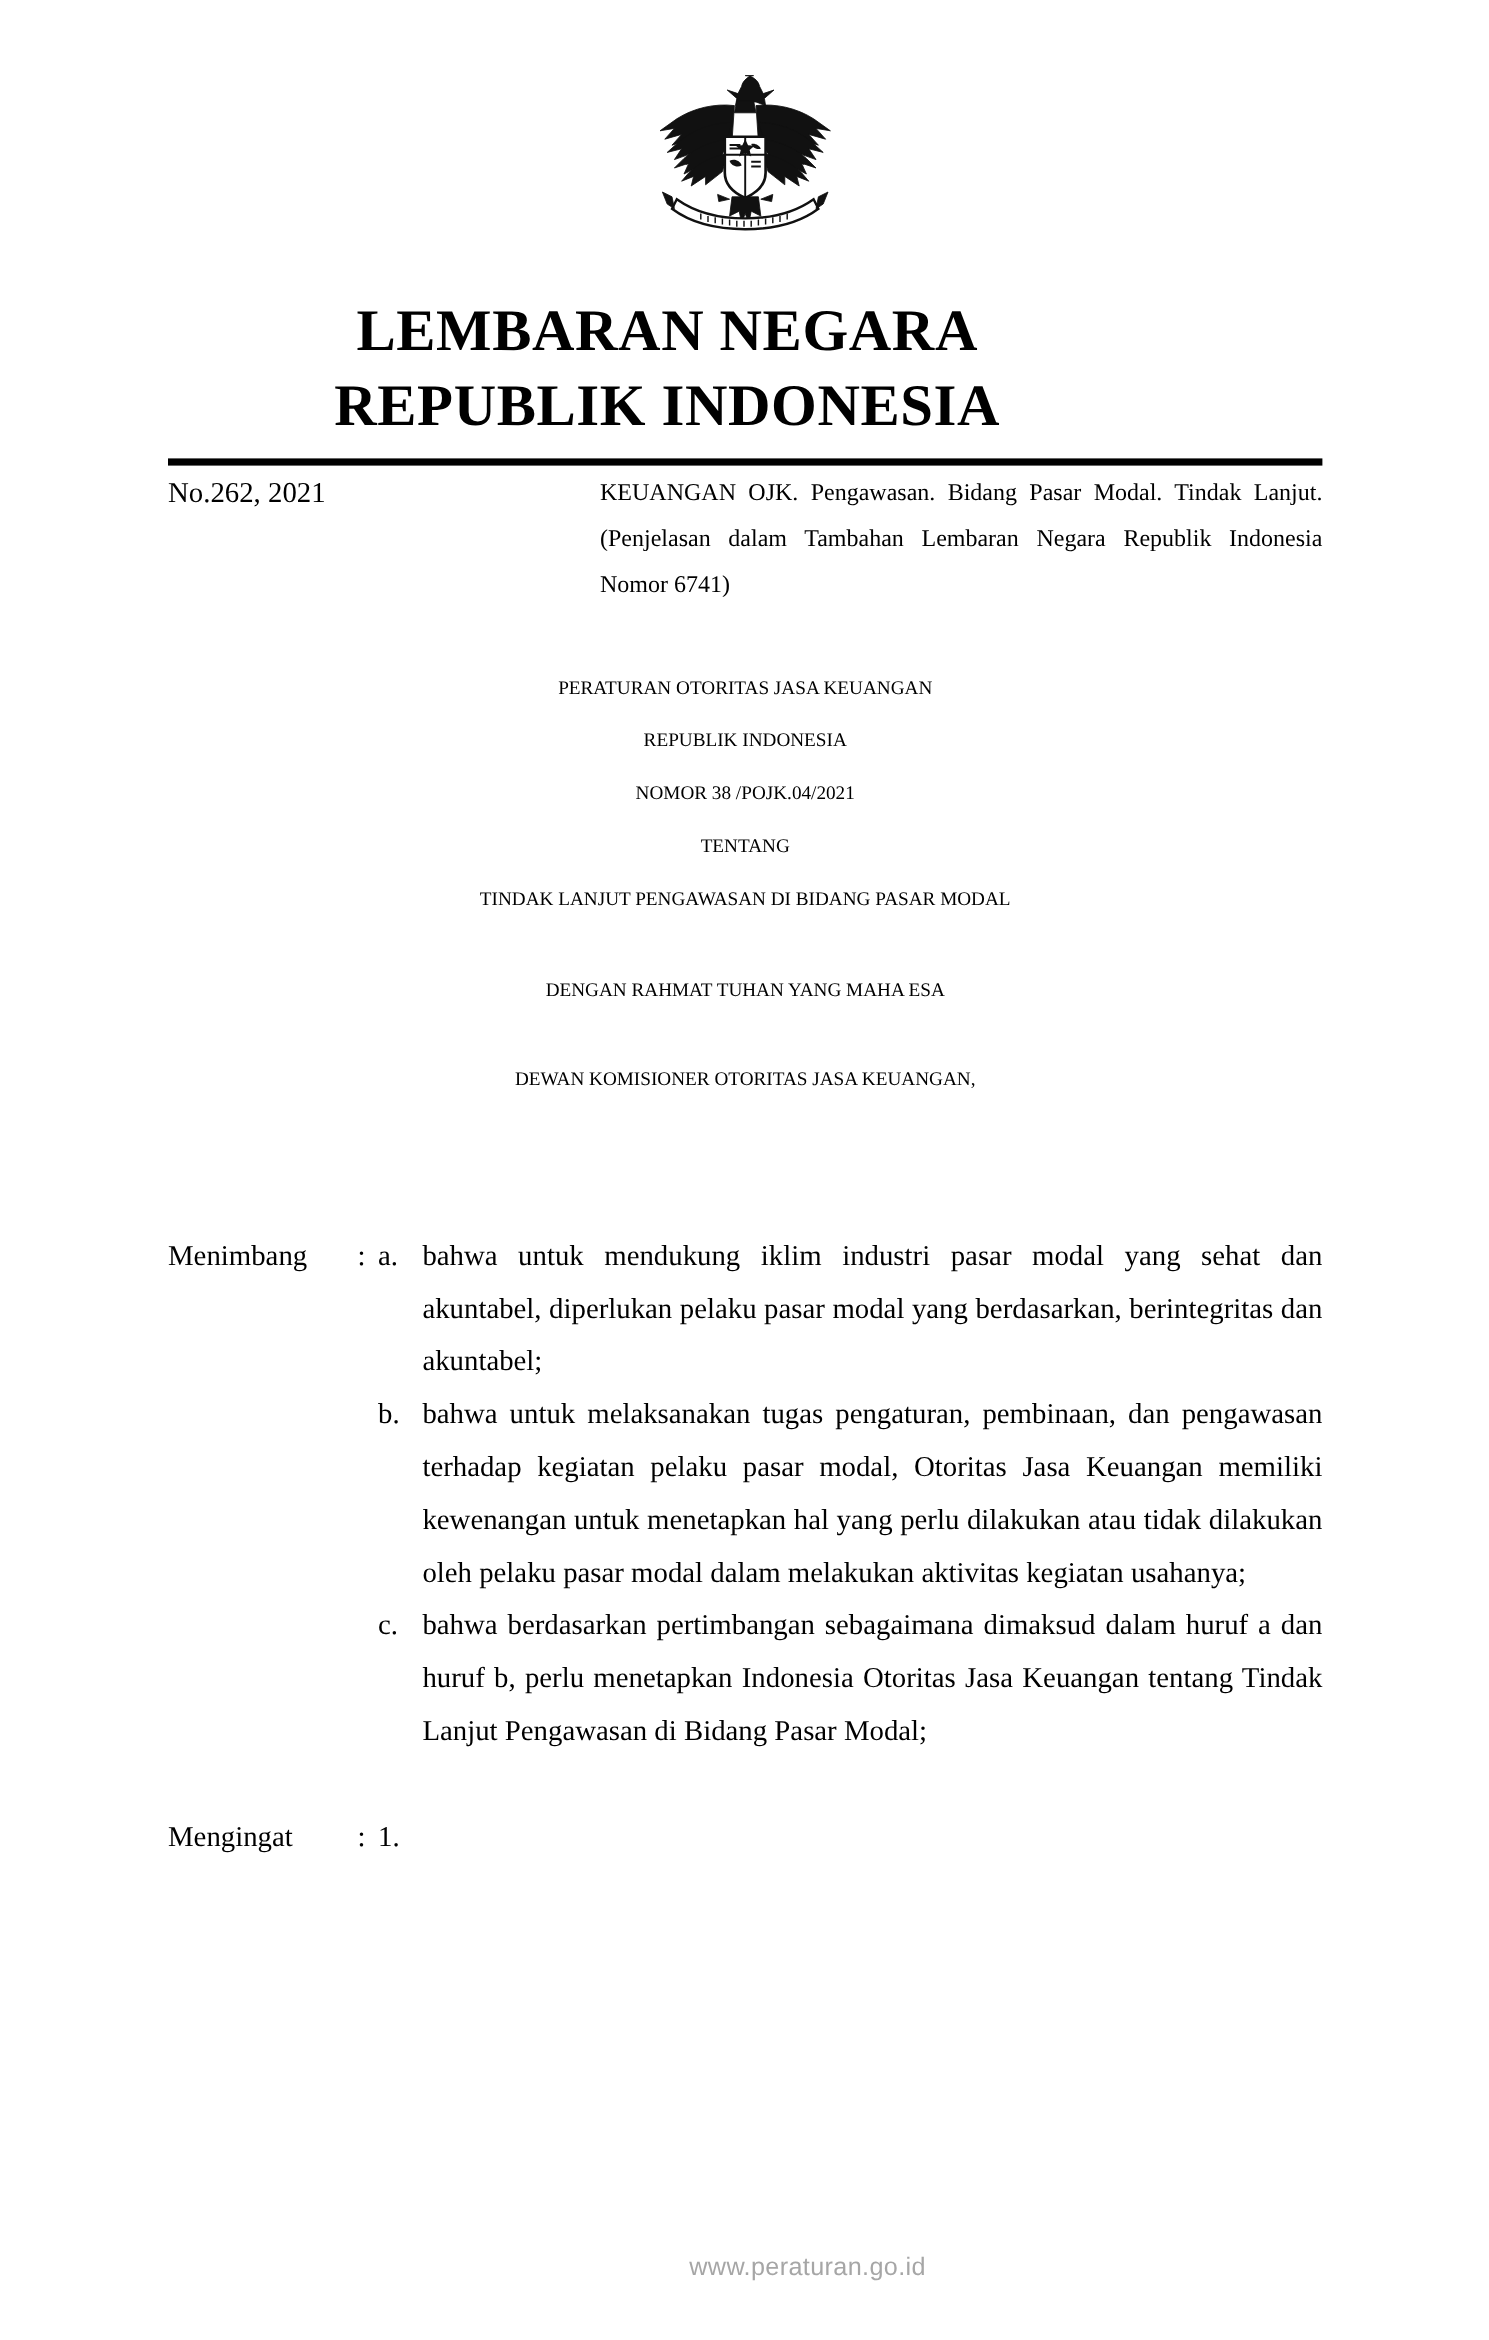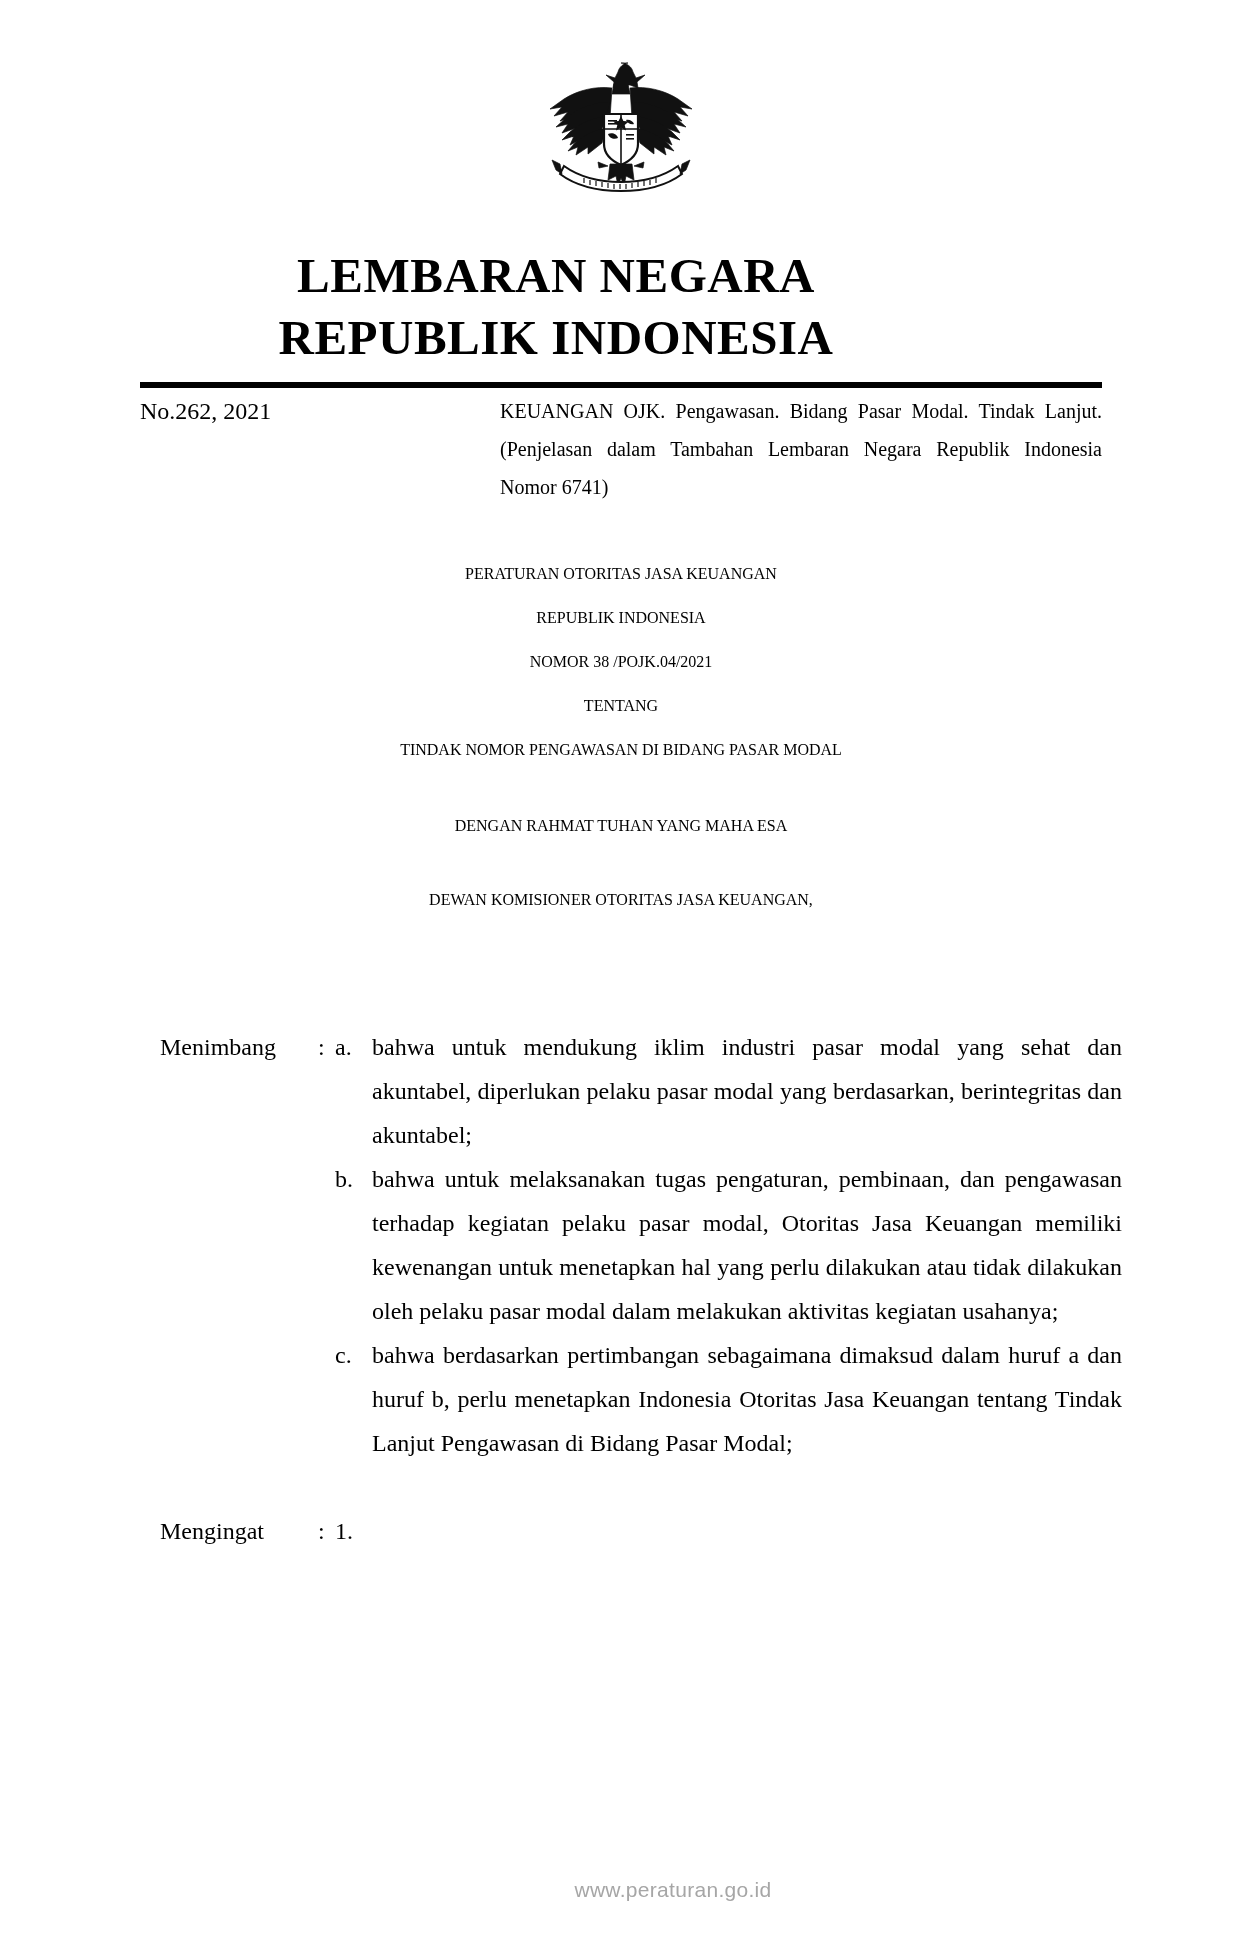--- a/index.html
+++ b/index.html
@@ -100,21 +100,20 @@
   
   .body-block {
     position: absolute;
     top: 1025px;
     left: 140px;
     width: 962px;
   }
   .clause {
     position: relative;
     width: 962px;
-    margin-left: 20px;
   }
   .clause-label {
     position: absolute;
     top: 0;
     left: 0;
     width: 140px;
     font-size: 24px;
     line-height: 44px;
   }
   .clause-colon {
@@ -247,21 +246,21 @@
   <div class="ident-row">
     <div class="ident-no">No.262, 2021</div>
     <div class="ident-caption">KEUANGAN OJK. Pengawasan. Bidang Pasar Modal. Tindak Lanjut. (Penjelasan dalam Tambahan Lembaran Negara Republik Indonesia Nomor 6741)</div>
   </div>
 
   <div class="title-block">
     <div class="title-line">PERATURAN OTORITAS JASA KEUANGAN</div>
     <div class="title-line">REPUBLIK INDONESIA</div>
     <div class="title-line">NOMOR 38 /POJK.04/2021</div>
     <div class="title-line">TENTANG</div>
-    <div class="title-line">TINDAK NOMOR PENGAWASAN DI BIDANG PASAR MODAL</div>
+    <div class="title-line">TINDAK LANJUT PENGAWASAN DI BIDANG PASAR MODAL</div>
     <div class="title-gap-1"></div>
     <div class="title-line">DENGAN RAHMAT TUHAN YANG MAHA ESA</div>
     <div class="title-gap-2"></div>
     <div class="title-line">DEWAN KOMISIONER OTORITAS JASA KEUANGAN,</div>
   </div>
 
   <div class="body-block">
 
     <div class="clause">
       <div class="clause-label">Menimbang</div>

